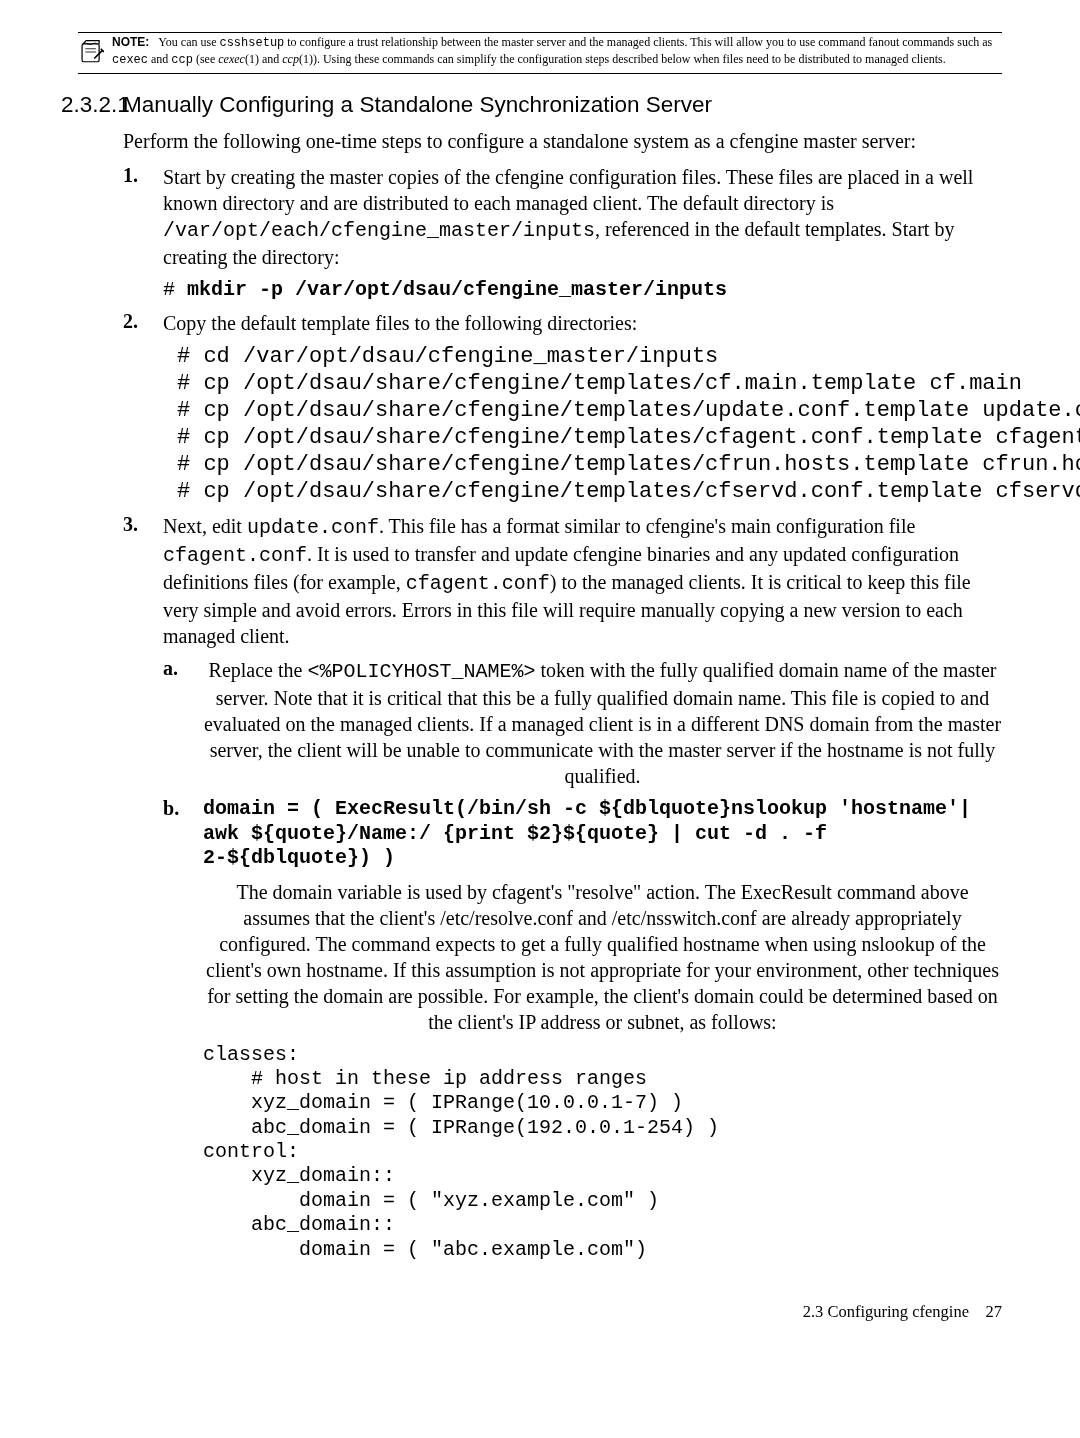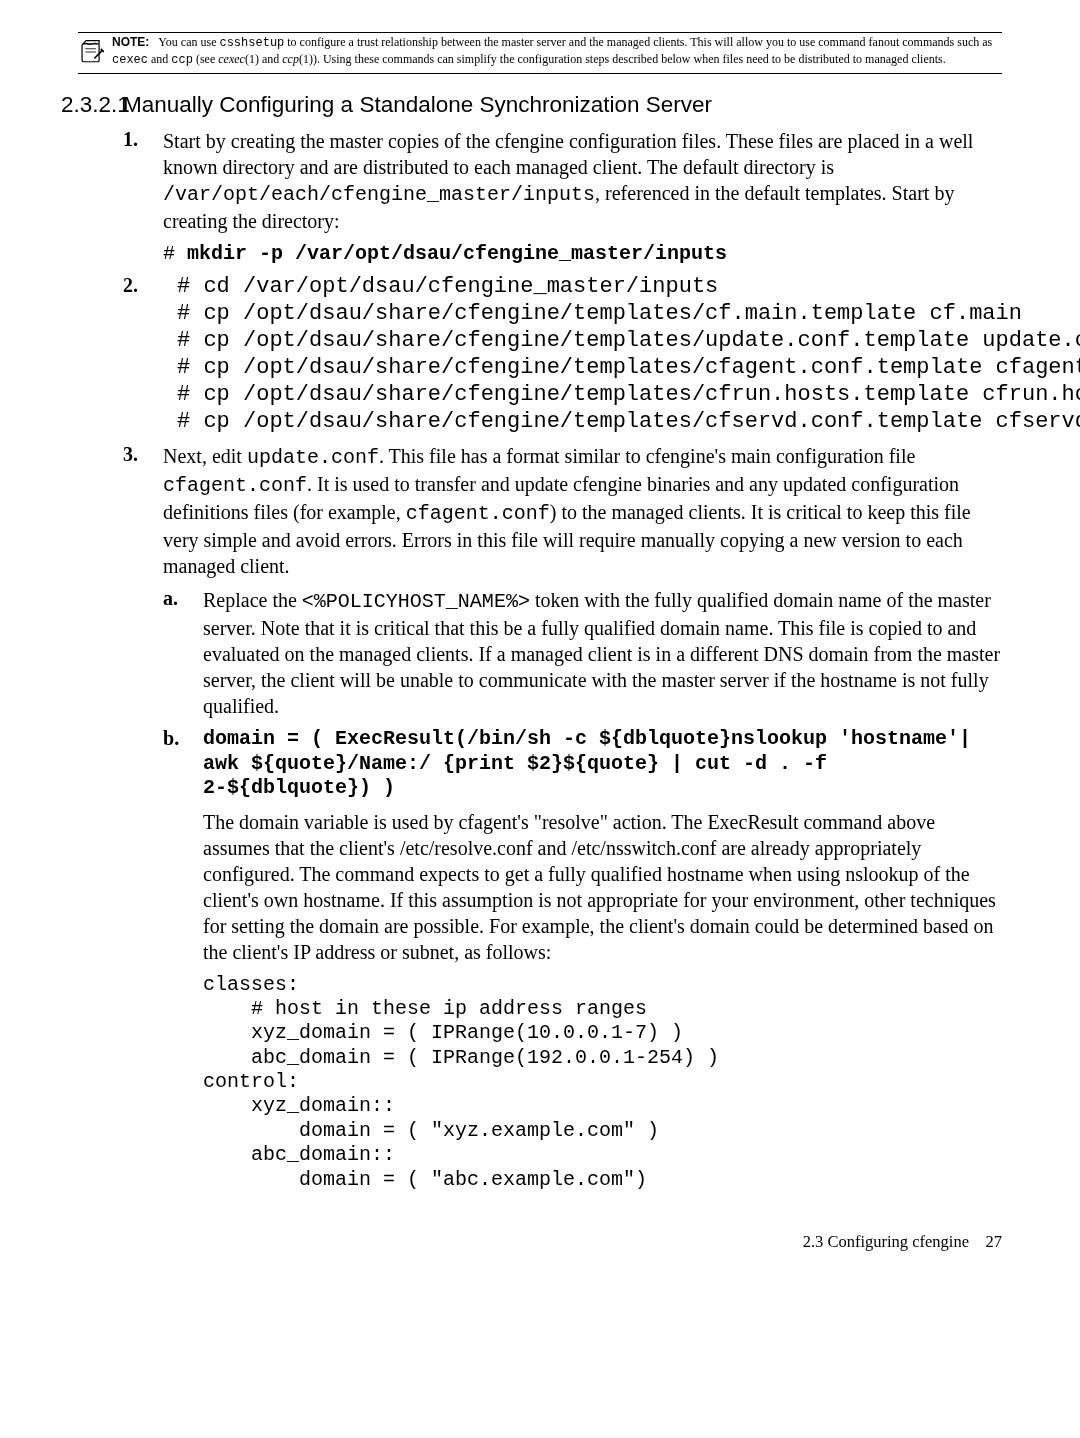--- a/index.html
+++ b/index.html
@@ -48,21 +48,21 @@
   }
   ol.steps > li p { font-size: 20px; line-height: 1.3; margin: 0 0 8px 0; }
 
   ol.sub { list-style: none; padding: 0; margin: 0; counter-reset: sub; }
   ol.sub > li { counter-increment: sub; position: relative; padding-left: 40px; margin-bottom: 6px; }
   ol.sub > li::before {
     content: counter(sub, lower-alpha) ".";
     position: absolute; left: 0; top: 0;
     font-weight: bold; font-size: 20px;
   }
-  ol.sub > li p { font-size: 20px; line-height: 1.3; margin: 0 0 8px 0; }
+  ol.sub > li p { font-size: 20px; line-height: 1.3; margin: 0 0 8px 0; text-align: center; }
 
   .mono { font-family: "Courier New", Courier, monospace; }
   pre.code {
     font-family: "Courier New", Courier, monospace;
     font-size: 18px;
     line-height: 1.22;
     margin: 0 0 8px 0;
     white-space: pre;
   }
   pre.code.big { font-size: 20px; }
@@ -103,28 +103,30 @@
       <div class="note-body">
         <span class="note-label">NOTE:</span>&nbsp;&nbsp;&nbsp;<span>You can use </span><span class="mono">csshsetup</span><span> to configure a trust relationship between the master server and the managed clients. This will allow you to use command fanout commands such as </span><span class="mono">cexec</span><span> and </span><span class="mono">ccp</span><span> (see </span><em>cexec</em><span>(1) and </span><em>ccp</em><span>(1)). Using these commands can simplify the configuration steps described below when files need to be distributed to managed clients.</span>
       </div>
     </div>
     <hr class="hr">
   </div>
 
   <div class="body-ind">
     <h3 class="sec"><span class="num">2.3.2.1</span><span>Manually Configuring a Standalone Synchronization Server</span></h3>
 
+    <p class="para">Perform the following one-time steps to configure a standalone system as a cfengine master server:</p>
 
     <ol class="steps">
       <li>
         <p><span>Start by creating the master copies of the cfengine configuration files. These files are placed in a well known directory and are distributed to each managed client. The default directory is </span><span class="mono">/var/opt/each/cfengine_master/inputs</span><span>, referenced in the default templates. Start by creating the directory:</span></p>
         <pre class="code big"><span># </span><b>mkdir -p /var/opt/dsau/cfengine_master/inputs</b></pre>
       </li>
 
       <li>
+        <p>Copy the default template files to the following directories:</p>
         <pre class="code tight"># cd /var/opt/dsau/cfengine_master/inputs
 # cp /opt/dsau/share/cfengine/templates/cf.main.template cf.main
 # cp /opt/dsau/share/cfengine/templates/update.conf.template update.conf
 # cp /opt/dsau/share/cfengine/templates/cfagent.conf.template cfagent.conf
 # cp /opt/dsau/share/cfengine/templates/cfrun.hosts.template cfrun.hosts
 # cp /opt/dsau/share/cfengine/templates/cfservd.conf.template cfservd.conf</pre>
       </li>
 
       <li>
         <p><span>Next, edit </span><span class="mono">update.conf</span><span>. This file has a format similar to cfengine's main configuration file </span><span class="mono">cfagent.conf</span><span>. It is used to transfer and update cfengine binaries and any updated configuration definitions files (for example, </span><span class="mono">cfagent.conf</span><span>) to the managed clients. It is critical to keep this file very simple and avoid errors. Errors in this file will require manually copying a new version to each managed client.</span></p>

